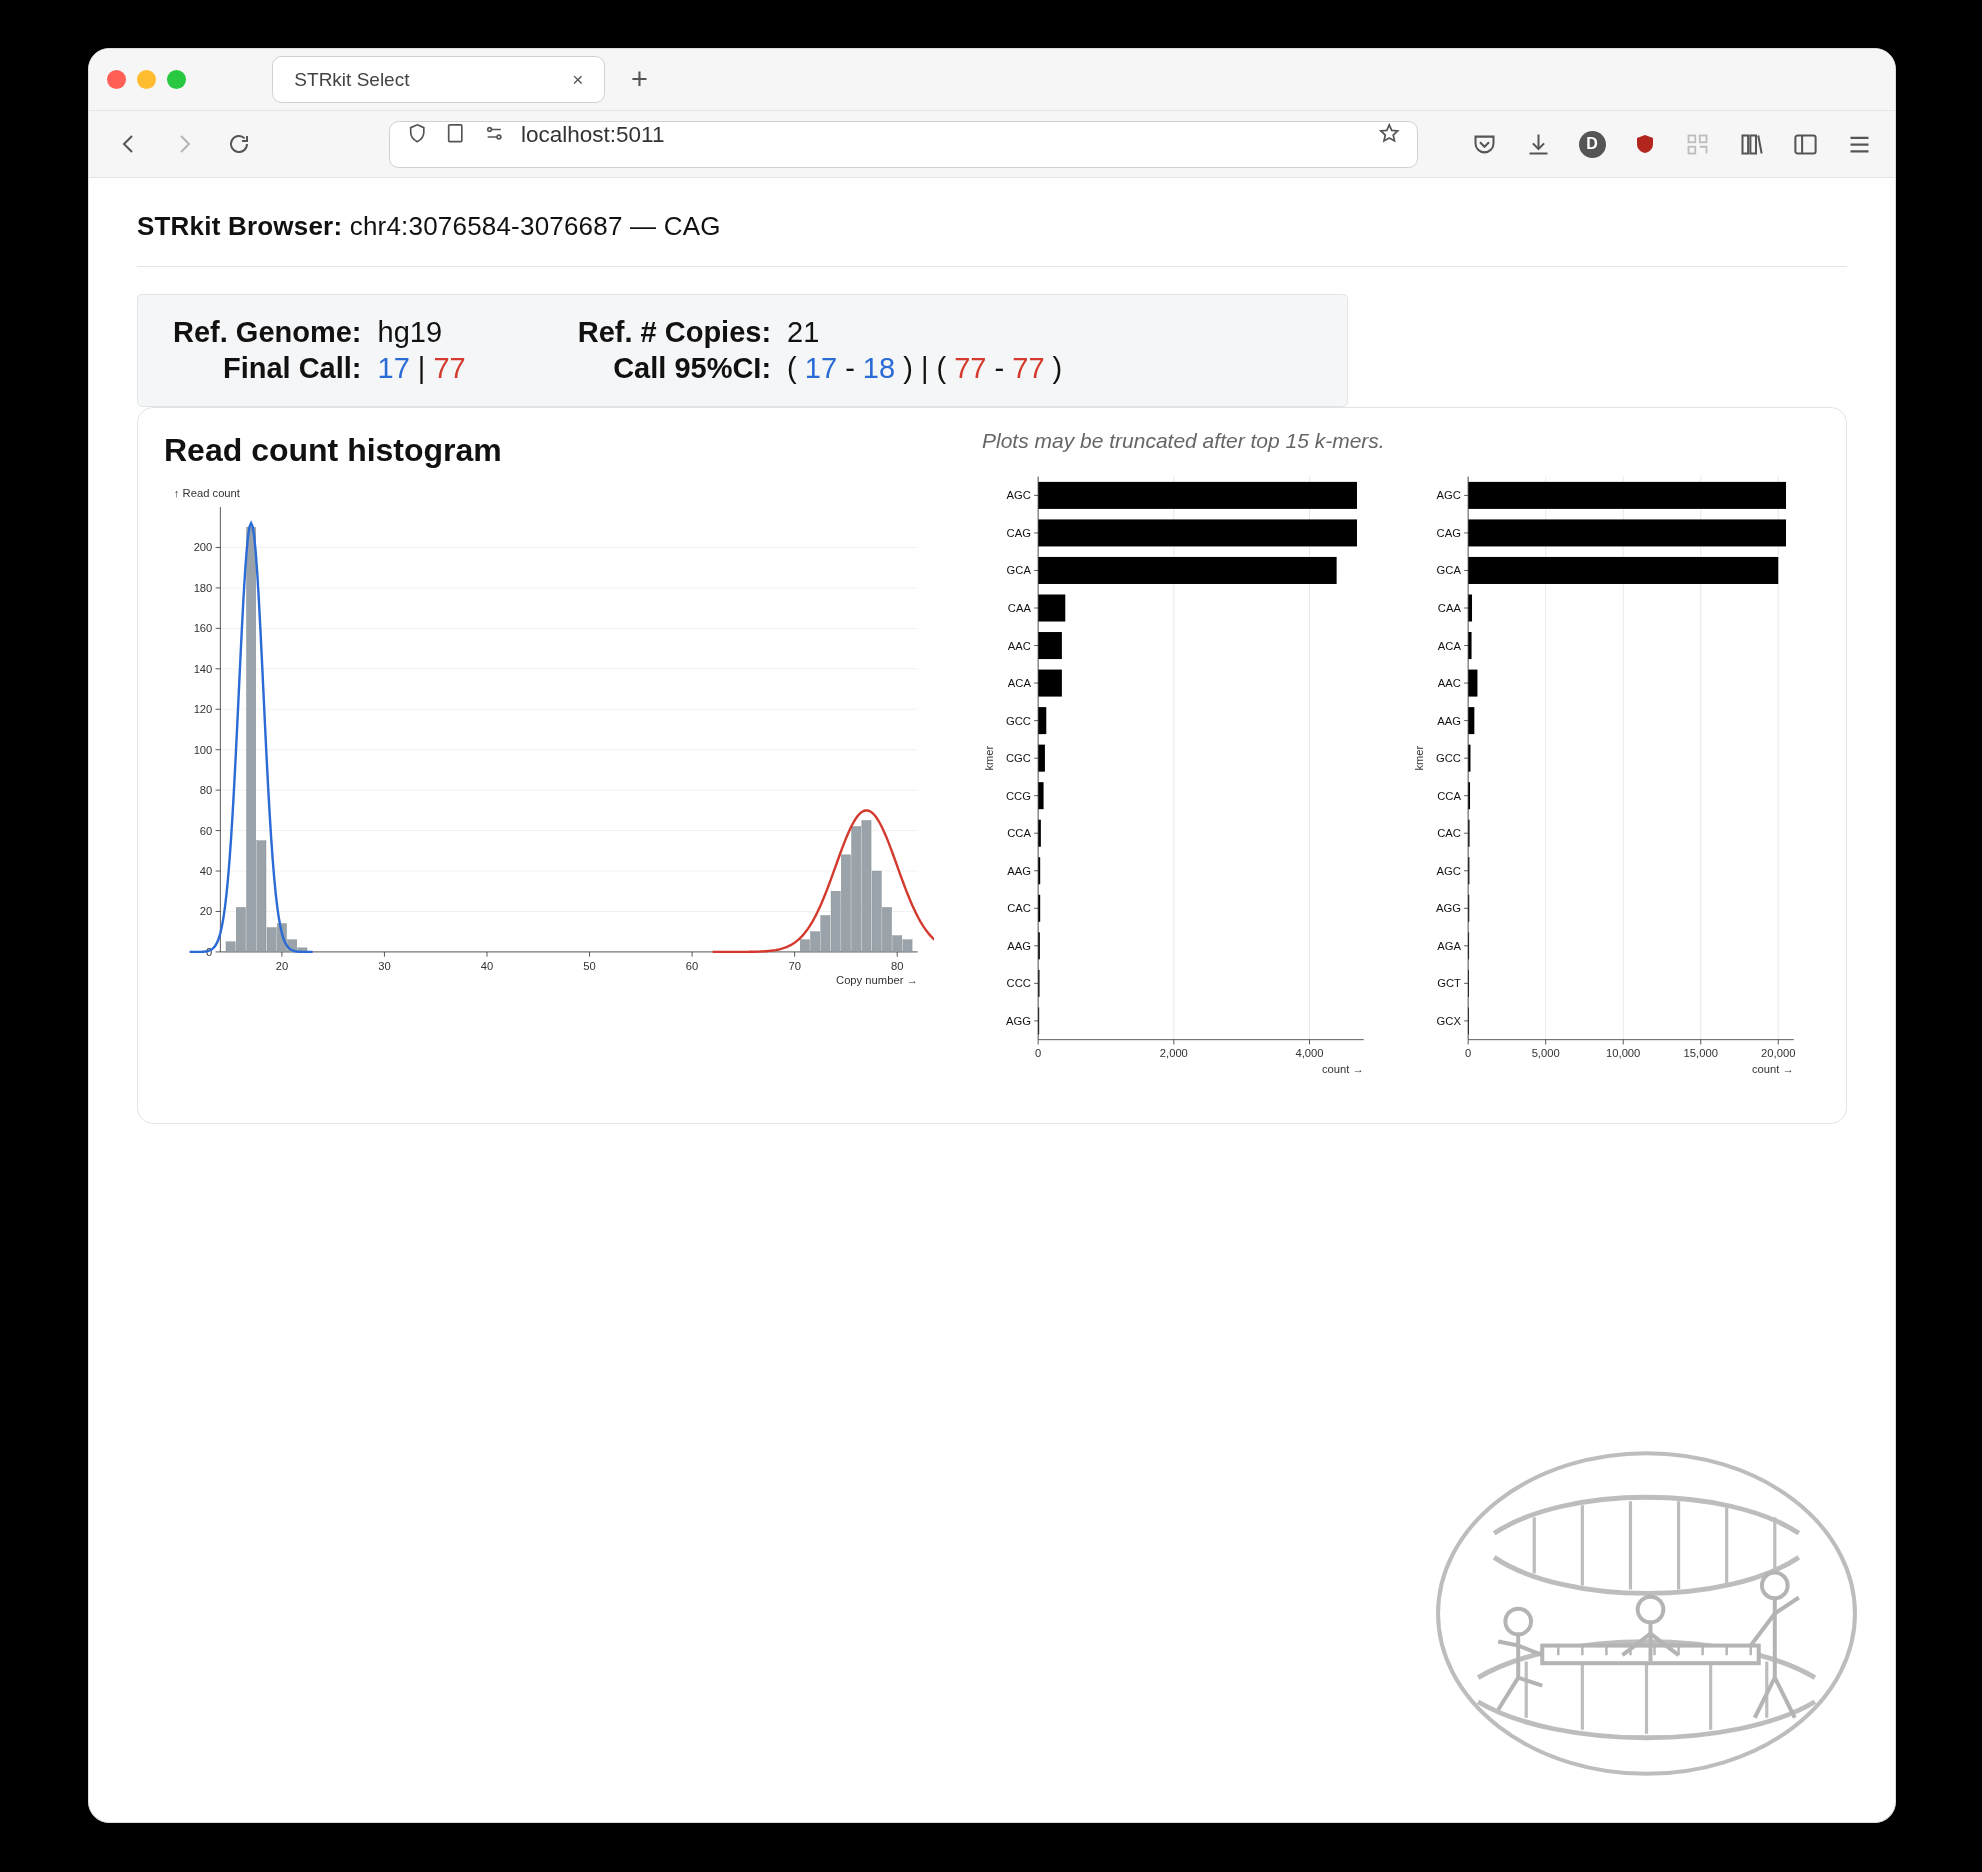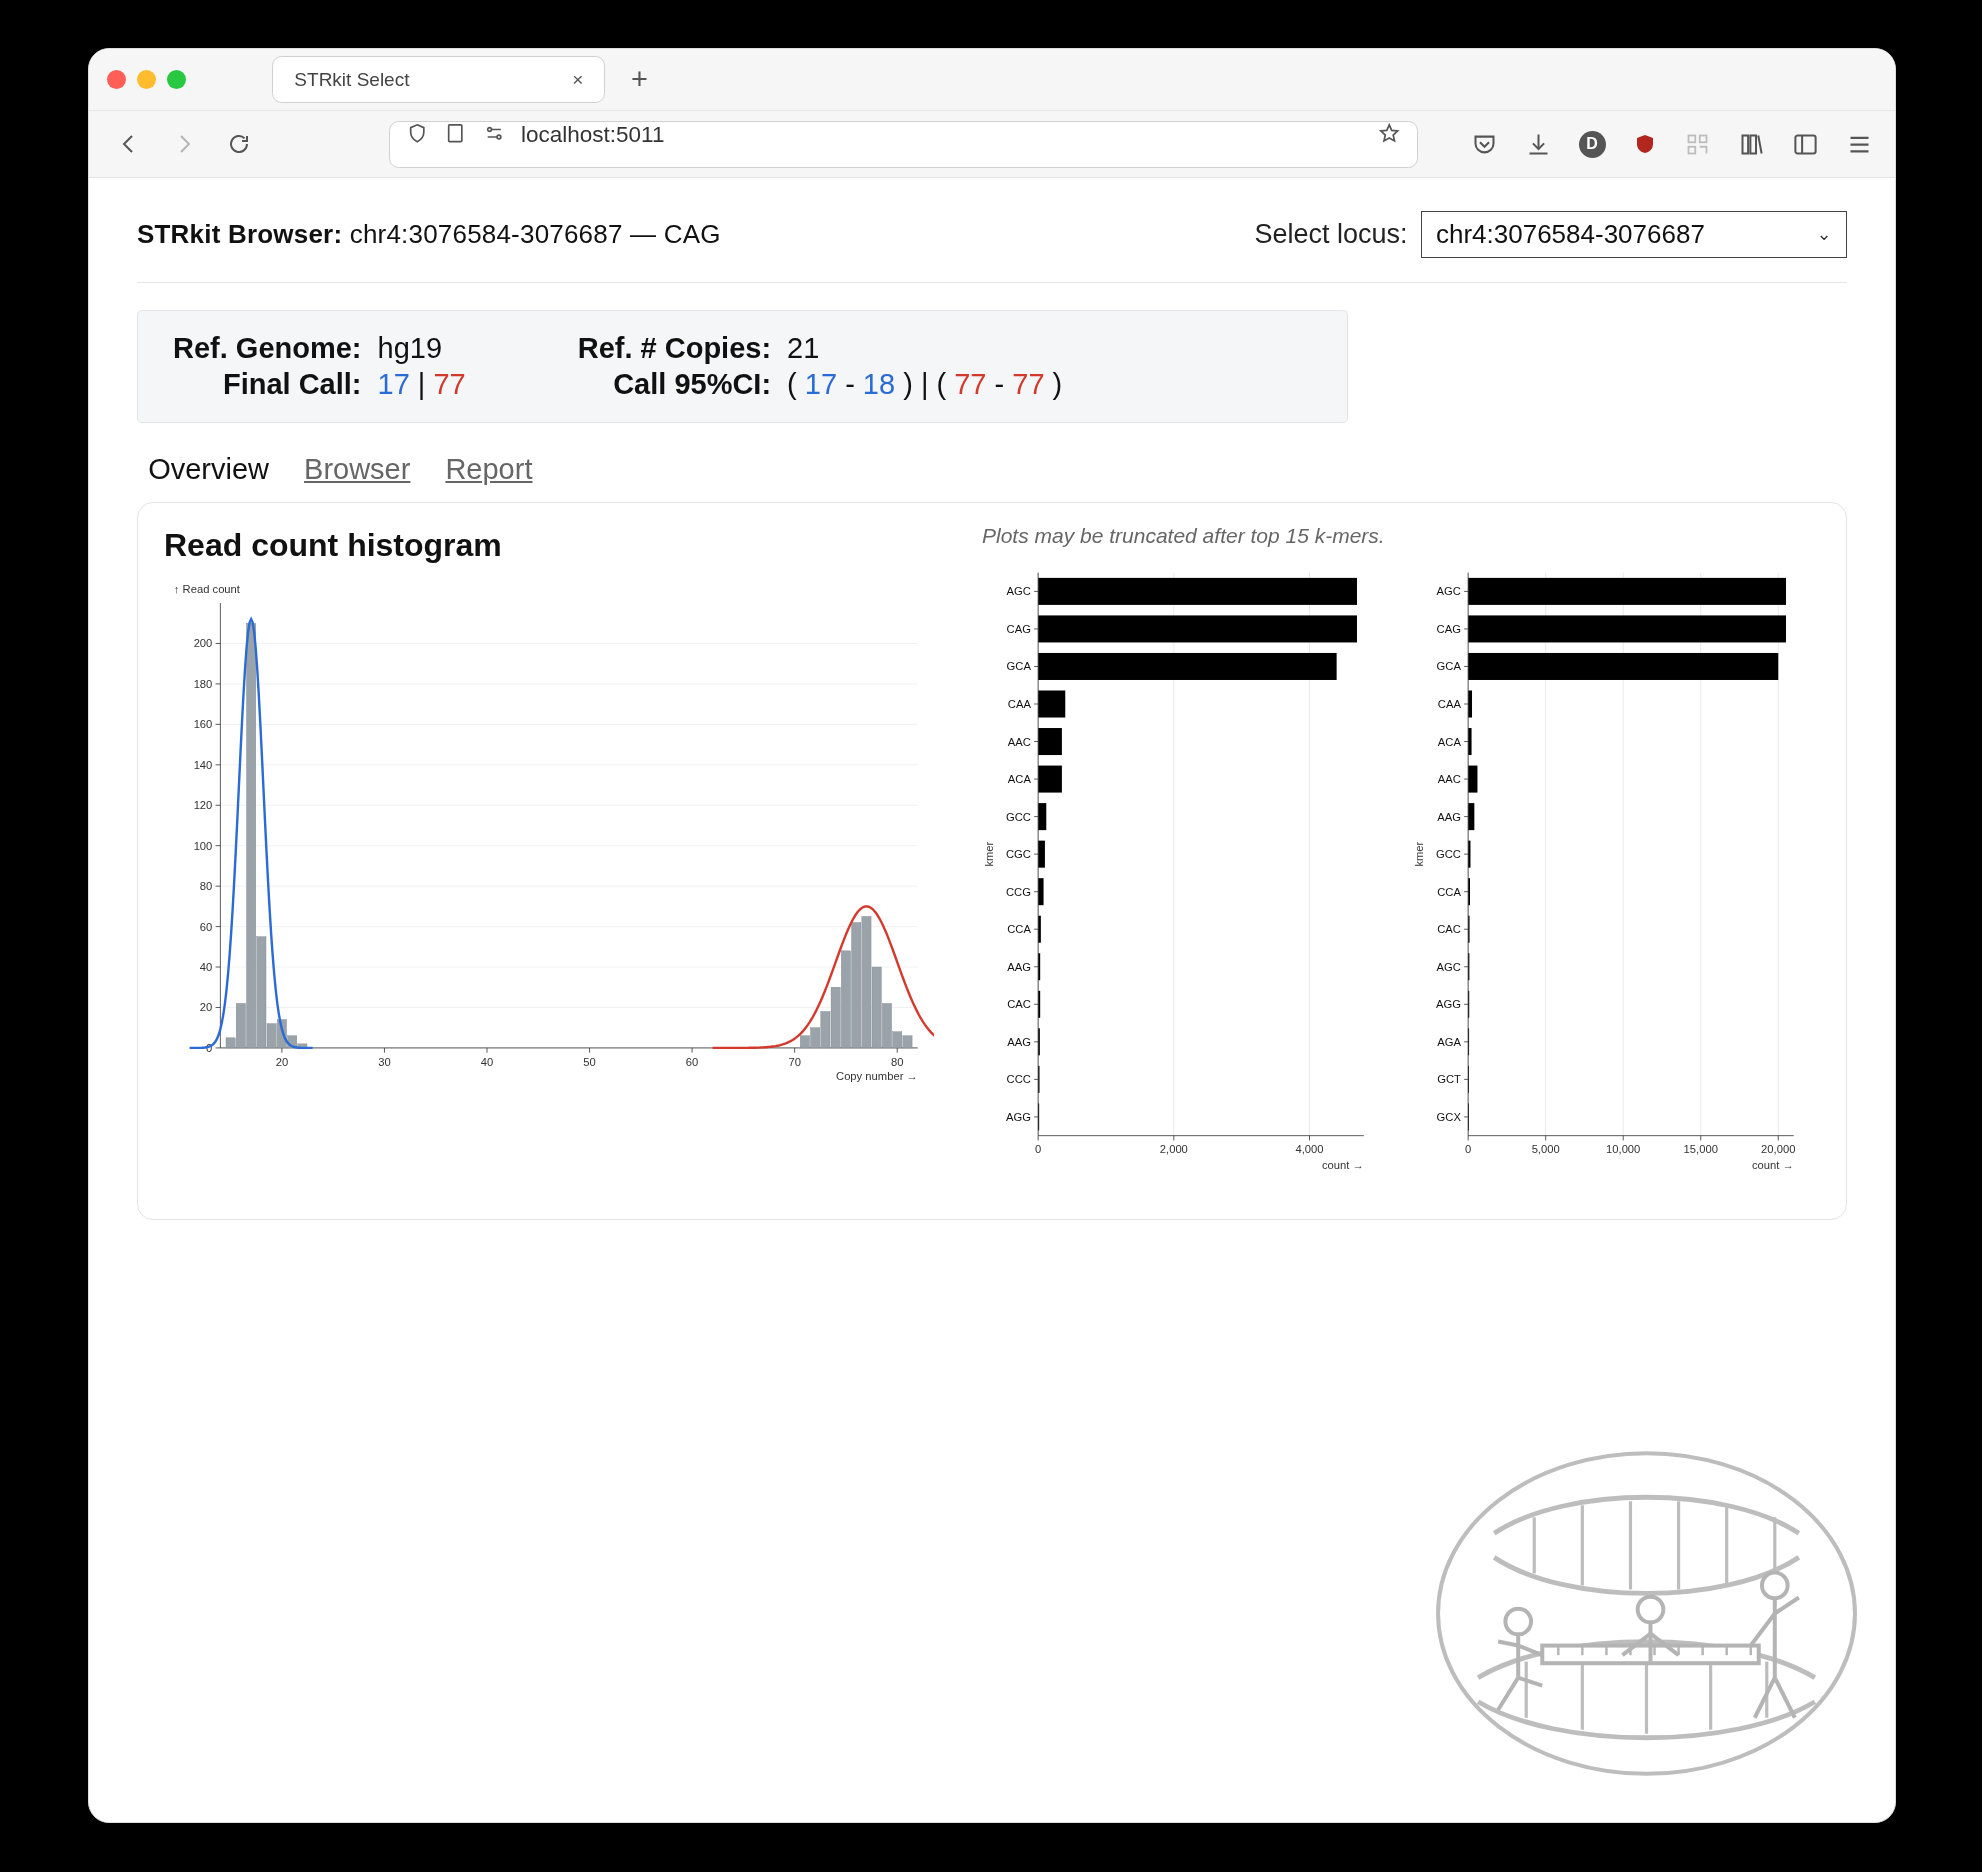--- a/index.html
+++ b/index.html
@@ -311,27 +311,20 @@
   </div>
 
   <div class="content">
 
     <div class="heading-row">
       <div class="heading">
         <span class="app">STRkit Browser:</span>
         <span>chr4:3076584-3076687</span><span> — </span><span>CAG</span>
       </div>
 
-      <div class="select-locus">
-        <label>Select locus:</label>
-        <div class="selwrap">
-          <span>chr4:3076584-3076687</span>
-          <span class="caret">⌄</span>
-        </div>
-      </div>
     </div>
 
     <div class="hr"></div>
 
     <div class="panel">
       <table>
         <tbody>
             <tr>
           <td class="k">Ref. Genome:</td>
           <td>hg19</td>
@@ -347,25 +340,20 @@
           <td class="gap"></td>
           <td class="k">Call 95%CI:</td>
           <td>
             <span>( </span><span class="blue">17</span><span> - </span><span class="blue">18</span><span> ) | ( </span><span class="red">77</span><span> - </span><span class="red">77</span><span> )</span>
           </td>
         </tr>
       </tbody>
         </table>
     </div>
 
-    <div class="subtabs">
-      <span class="tab active">Overview</span>
-      <span class="tab">Browser</span>
-      <span class="tab">Report</span>
-    </div>
 
     <div class="charts-card">
 
       <div class="left-col col">
         <h2>Read count histogram</h2>
         <div class="hist-wrap">
           <svg id="hist-svg" width="770" height="513" viewBox="0 0 960 640">
               <text x="12" y="18" class="axis-label">↑ Read count</text>
               <line x1="70" x2="940" y1="585" y2="585" stroke="#eee" stroke-width="1"></line>
               <line x1="64" x2="70" y1="585" y2="585" stroke="#333" stroke-width="1"></line>

